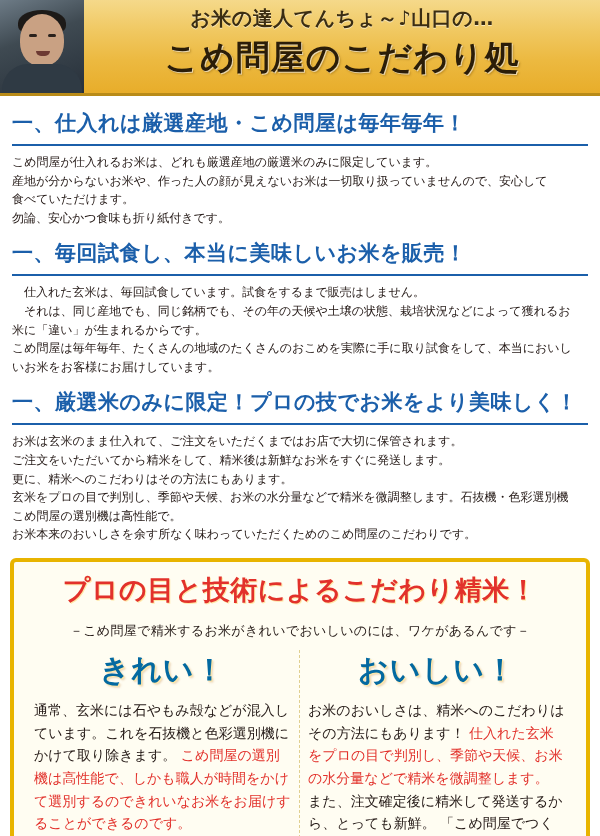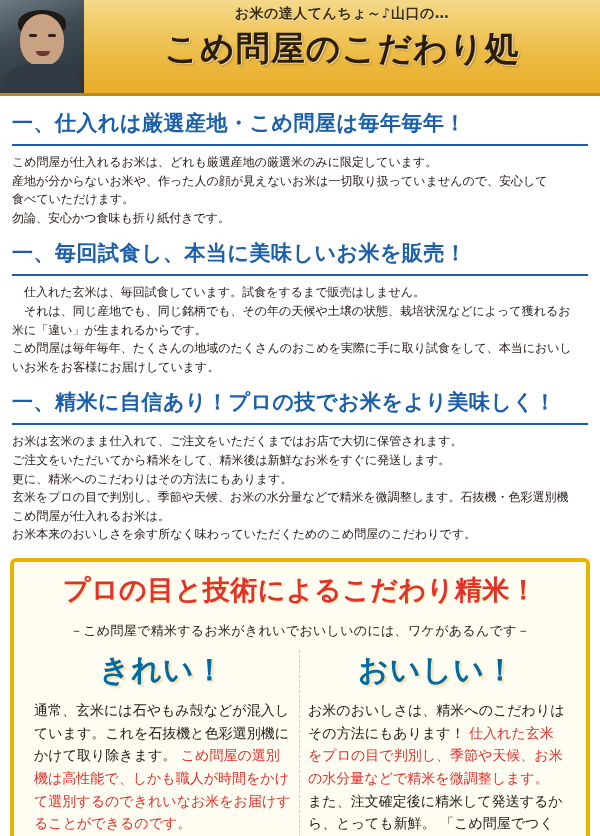--- a/index.html
+++ b/index.html
@@ -88,21 +88,21 @@
   .header-text {
     position: absolute;
     left: 88px;
     top: 0;
     width: 508px;
     height: 93px;
     text-align: center;
   }
   .header-sub {
     margin-top: 5px;
-    font-size: 14px;
+    font-size: 20px;
     font-weight: bold;
     color: #3b2d12;
     letter-spacing: 0.5px;
     text-shadow: 0 1px 0 rgba(255,255,255,0.55);
   }
   .header-main {
     margin-top: 3px;
     font-size: 34px;
     font-weight: bold;
     color: #2b1d08;
@@ -224,29 +224,29 @@
   <div class="rule"></div>
   <div class="section">
     <p class="body-line indent-1">仕入れた玄米は、毎回試食しています。試食をするまで販売はしません。</p>
     <p class="body-line indent-1">それは、同じ産地でも、同じ銘柄でも、その年の天候や土壌の状態、栽培状況などによって獲れるお</p>
     <p class="body-line">米に「違い」が生まれるからです。</p>
     <p class="body-line">こめ問屋は毎年毎年、たくさんの地域のたくさんのおこめを実際に手に取り試食をして、本当においし</p>
     <p class="body-line">いお米をお客様にお届けしています。</p>
   </div>
 
   <div class="section">
-    <div class="section-title">一、精米に自信あり！プロの技でお米をより美味しく！</div>
+    <div class="section-title">一、厳選米のみに限定！プロの技でお米をより美味しく！</div>
   </div>
   <div class="rule"></div>
   <div class="section">
     <p class="body-line">お米は玄米のまま仕入れて、ご注文をいただくまではお店で大切に保管されます。</p>
     <p class="body-line">ご注文をいただいてから精米をして、精米後は新鮮なお米をすぐに発送します。</p>
     <p class="body-line">更に、精米へのこだわりはその方法にもあります。</p>
     <p class="body-line">玄米をプロの目で判別し、季節や天候、お米の水分量などで精米を微調整します。石抜機・色彩選別機</p>
-    <p class="body-line">こめ問屋が仕入れるお米は。</p>
+    <p class="body-line">こめ問屋の選別機は高性能で。</p>
     <p class="body-line">お米本来のおいしさを余す所なく味わっていただくためのこめ問屋のこだわりです。</p>
   </div>
 
   <div class="promo">
     <div class="promo-title">プロの目と技術によるこだわり精米！</div>
     <div class="promo-sub">－こめ問屋で精米するお米がきれいでおいしいのには、ワケがあるんです－</div>
     <div class="promo-cols">
       <div class="promo-col left">
         <div class="promo-head">きれい！</div>
         <div class="promo-body">

